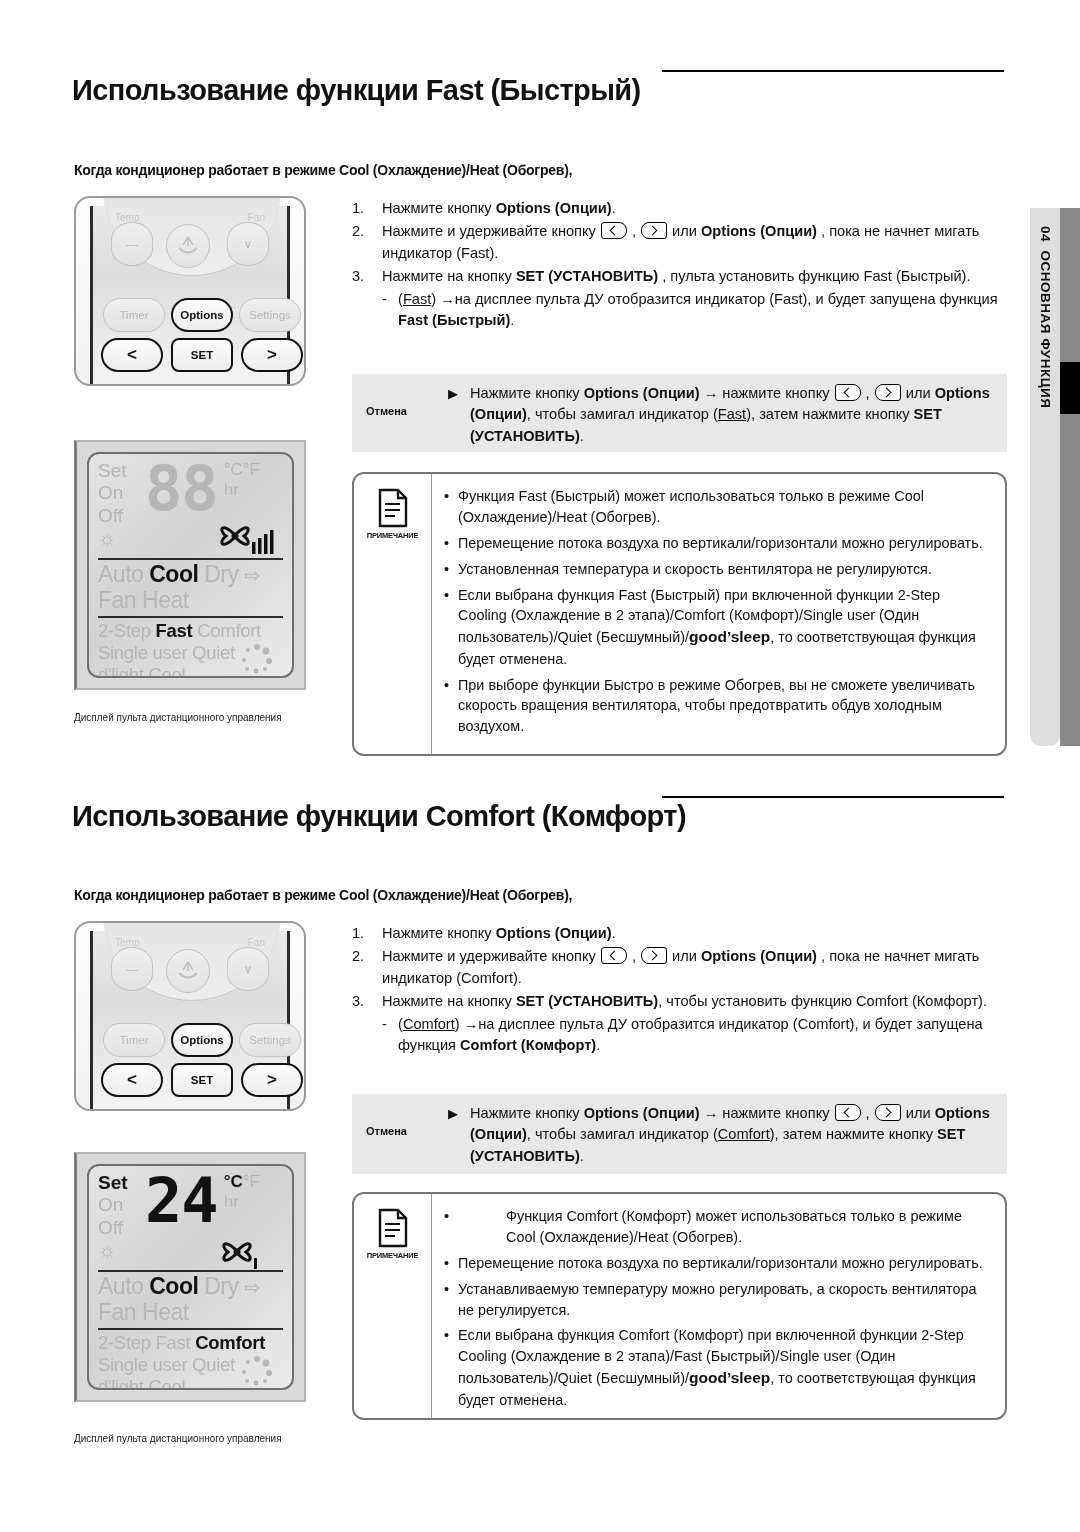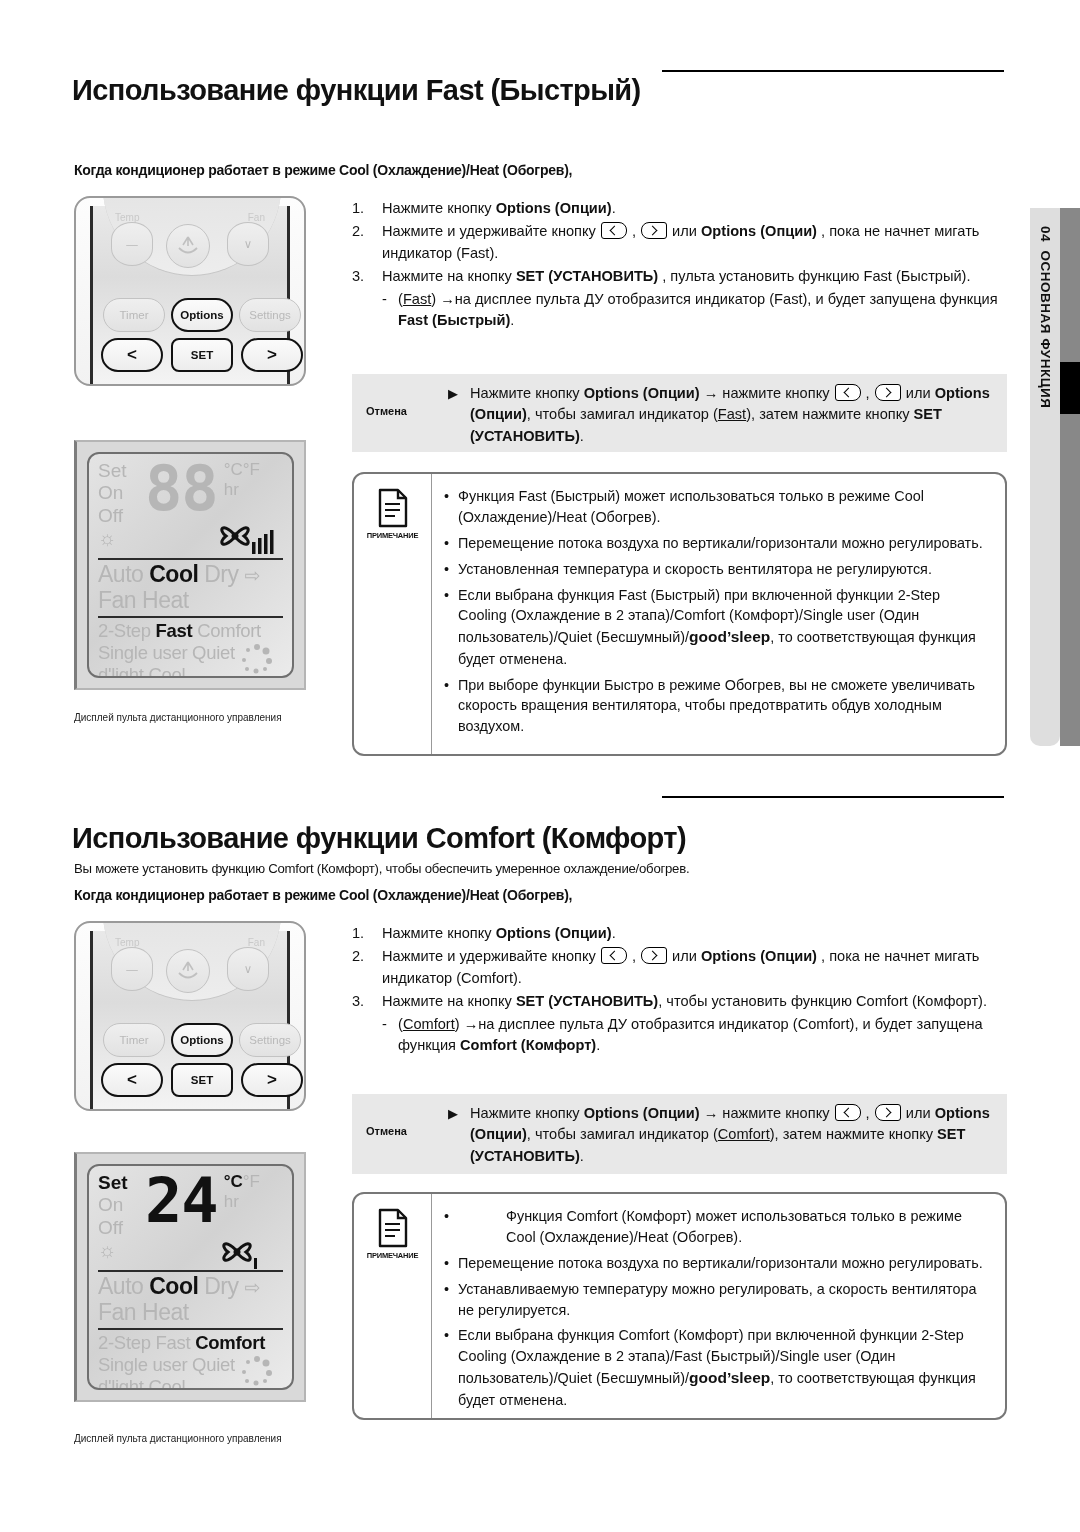--- a/index.html
+++ b/index.html
@@ -372,22 +372,21 @@
           <div style="flex: 1 1 0%;"><span>Если выбрана функция Fast (Быстрый) при включенной функции 2-Step Cooling (Охлаждение в 2 этапа)/Comfort (Комфорт)/Single user (Один пользователь)/Quiet (Бесшумный)/</span><span style="font-weight: bold; font-size: 15.5px;">good’sleep</span><span>, то соответствующая функция будет отменена.</span></div>
         </div>
         <div class="note-li">
           <div class="note-bullet">•</div>
           <div style="flex: 1 1 0%;"><span>При выборе функции Быстро в режиме Обогрев, вы не сможете увеличивать скорость вращения вентилятора, чтобы предотвратить обдув холодным воздухом.</span></div>
         </div>
       </div>
   </div>
 
   <div class="title-rule" style="left:662px; top:796px; width:342px;"></div>
-  <h1 class="section-title" style="left:72px; top:800px;margin-top:22px;">Использование функции Comfort (Комфорт)</h1>
-  <div class="lead" style="left:74px; top:861px;">Вы можете установить функцию Comfort (Комфорт), чтобы обеспечить умеренное охлаждение/обогрев.</div>
+  <h1 class="section-title" style="left:72px; top:800px;">Использование функции Comfort (Комфорт)</h1>
   <div class="sub-lead" style="left:74px; top:887px;">Когда кондиционер работает в режиме Cool (Охлаждение)/Heat (Обогрев),</div>
 
   <div class="remote" style="left:74px; top:921px;">
     <div class="remote-inner">
       <div class="remote-dome"></div>
       <div class="faintlabel" style="left:22px; top:6px;">Temp</div>
       <div class="faintlabel" style="right:22px; top:6px;">Fan</div>
       <div class="rbtn oval" style="left:18px; top:16px; width:42px; height:44px;">
           <span>—</span>
         </div>

